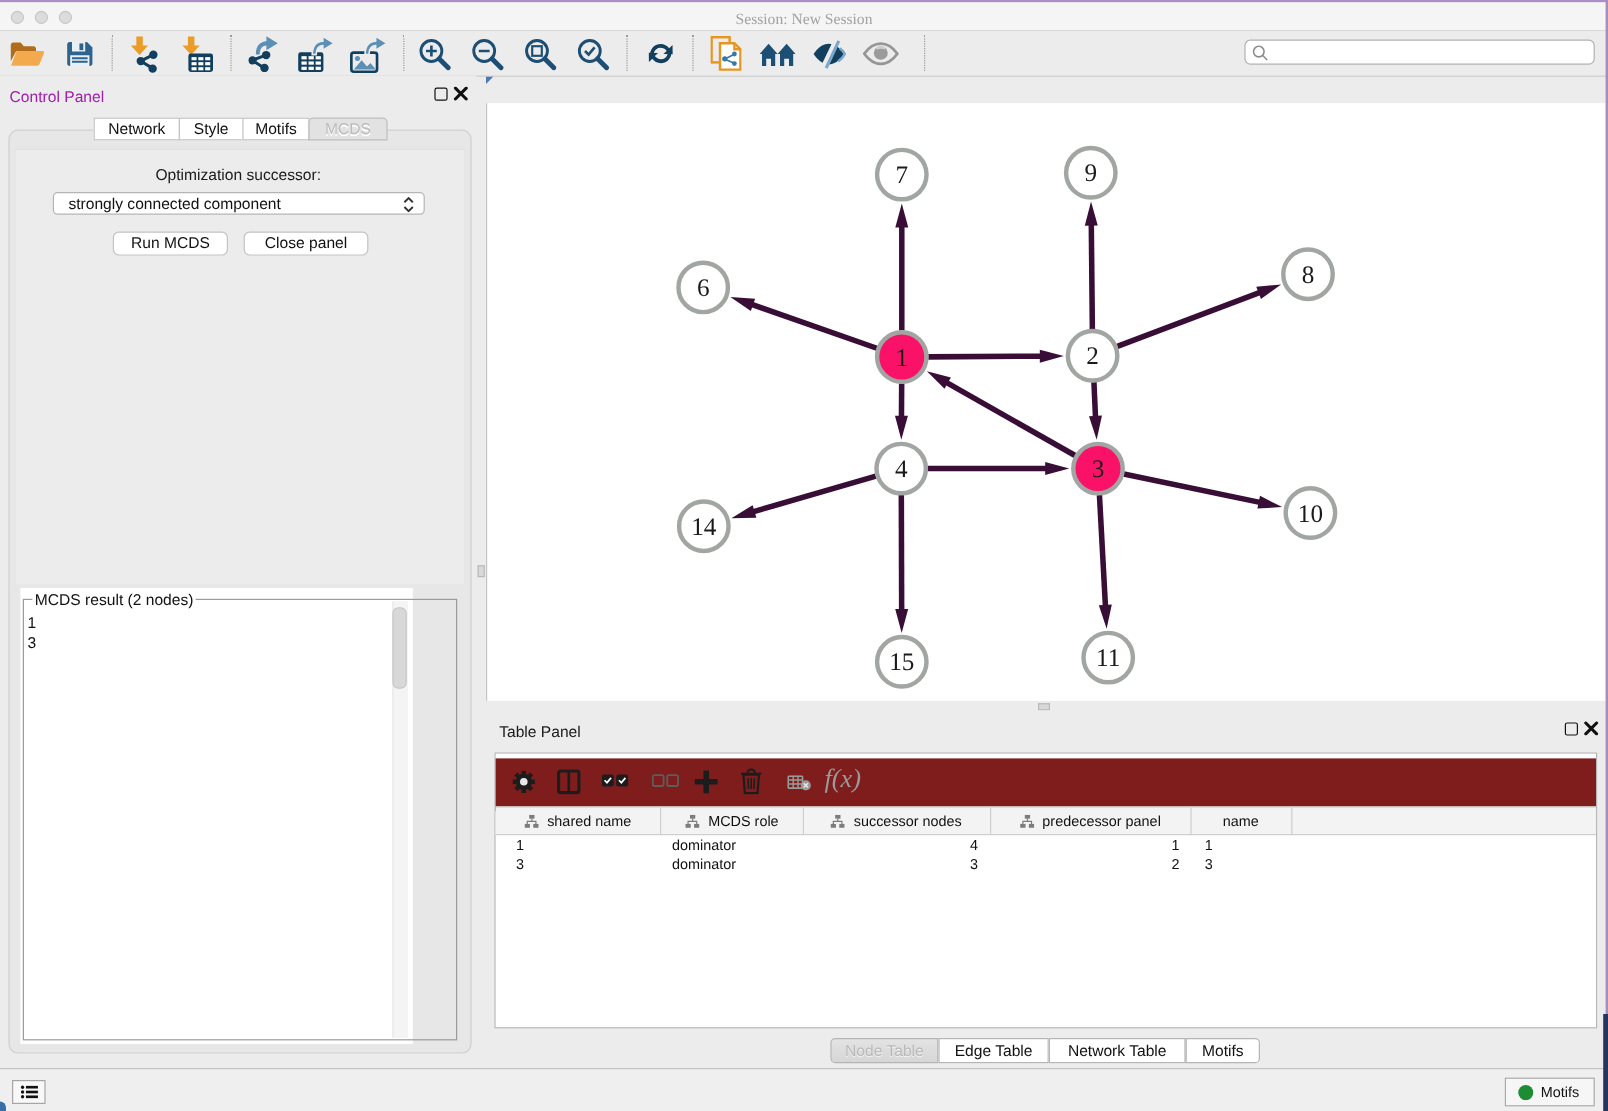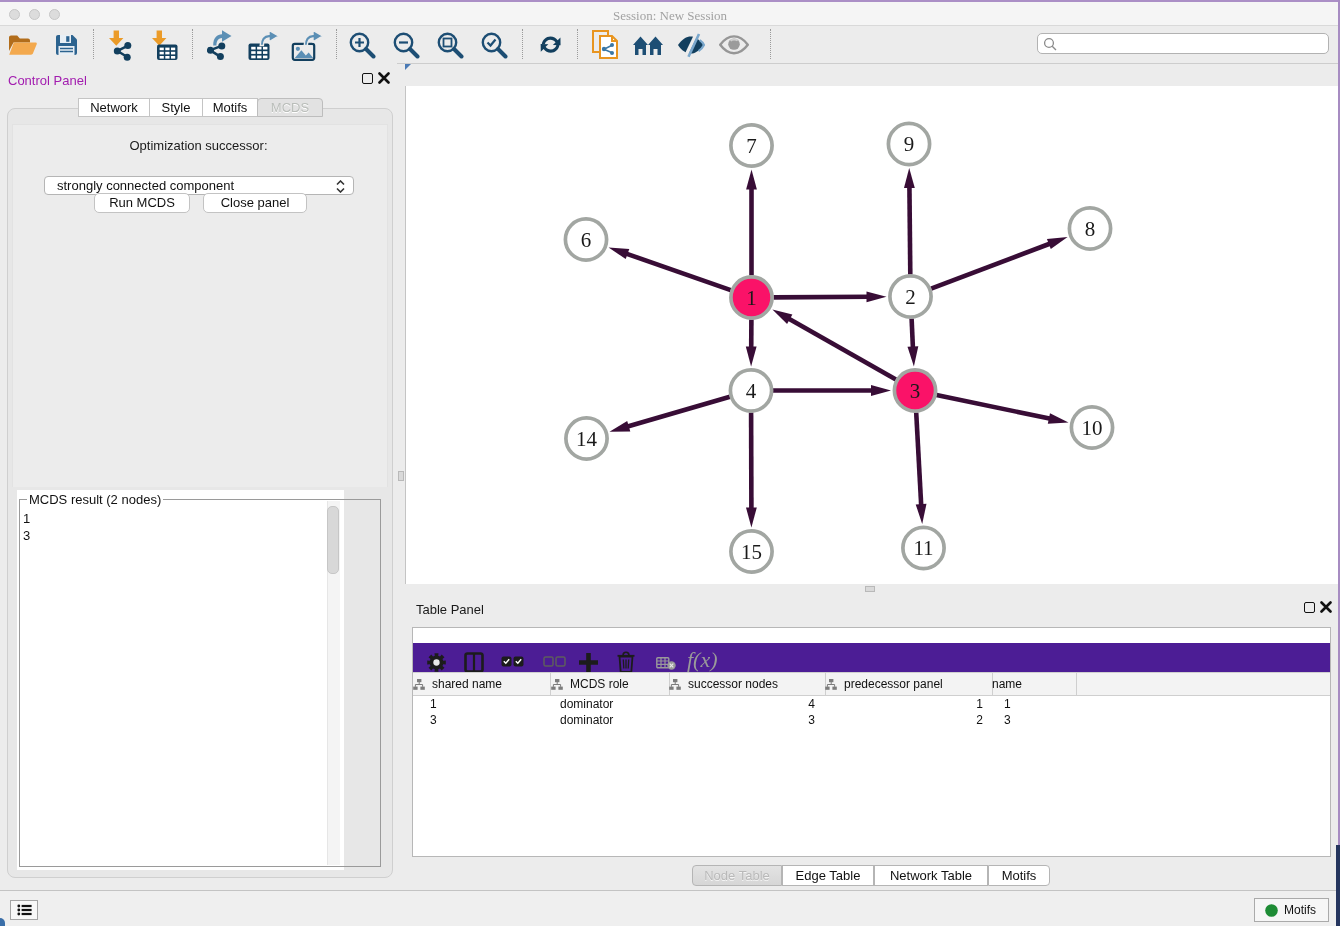--- a/index.html
+++ b/index.html
@@ -16,41 +16,41 @@
 .ticon{position:absolute;top:0;height:37px;display:flex;align-items:center;justify-content:center;}
 #searchbox{position:absolute;left:1037px;top:7px;width:290px;height:19px;background:#fff;border:1px solid #b2b2b2;border-radius:5px;}
 
 #cpanel{left:0;top:63px;width:397px;height:827px;background:#ececec;}
 #cp-title{left:8px;top:10px;font-size:13px;color:#a21caf;}
 .tab{position:absolute;top:35px;z-index:3;height:19px;background:#fff;border:1px solid #c4c4c4;box-sizing:border-box;
  font-size:13px;color:#111;text-align:center;line-height:18px;}
 #cp-body{left:7px;top:45px;width:386px;height:770px;background:#e7e7e7;border:1px solid #cfcfcf;border-radius:8px;box-sizing:border-box;}
 #cp-inner{left:12px;top:61px;width:376px;height:363px;background:#ececec;border:1px solid #e2e2e2;border-bottom:none;box-sizing:border-box;}
 #optlabel{left:0;top:75px;width:397px;text-align:center;font-size:13px;color:#1a1a1a;}
-#dropdown{left:44px;top:97px;width:310px;height:19px;background:#fff;border:1px solid #b5b5b5;border-radius:4px;font-size:13px;color:#111;line-height:18px;padding-left:12px;box-sizing:border-box;margin-top:16px;}
+#dropdown{left:44px;top:97px;width:310px;height:19px;background:#fff;border:1px solid #b5b5b5;border-radius:4px;font-size:13px;color:#111;line-height:18px;padding-left:12px;box-sizing:border-box;}
 .btn{position:absolute;top:130px;height:20px;background:#fff;border:1px solid #c3c3c3;border-radius:5px;box-sizing:border-box;font-size:13px;color:#111;text-align:center;line-height:18px;}
 #fieldset-wrap{left:17px;top:427px;width:327px;height:380px;background:#fff;}
 #fieldset{position:absolute;left:2px;top:9px;width:362px;height:368px;border:1px solid #9a9a9a;box-sizing:border-box;}
 #legend{position:absolute;left:7px;top:-8px;background:#fff;font-size:13px;color:#111;padding:0 2px;}
 #mcdstext{position:absolute;left:6px;top:21px;font-size:13px;color:#111;line-height:16.5px;}
 #mcdsscroll{position:absolute;right:4px;top:11px;width:12px;height:364px;background:#f4f4f4;border-left:1px solid #e6e6e6;}
 #mcdsthumb{position:absolute;right:5px;top:16px;width:10px;height:66px;background:#d8d8d8;border:1px solid #c6c6c6;border-radius:5px;}
 
 #netwin{left:405px;top:64px;width:933px;height:520px;}
 #nettitle{position:absolute;left:0;top:0;width:933px;height:22px;background:linear-gradient(#fdfdfd,#d6d6d6);border:1px solid #9b9b9b;border-bottom:1px solid #8f8f8f;box-sizing:border-box;}
 #netname{position:absolute;left:0;top:4px;width:933px;text-align:center;font-size:12px;color:#111;}
 #netcanvas{position:absolute;left:0;top:22px;width:933px;height:498px;background:#fff;border-left:1px solid #c4c4c4;box-sizing:border-box;}
 .light{position:absolute;top:5px;width:13px;height:13px;border-radius:50%;box-sizing:border-box;}
 
 #tpanel{left:405px;top:592px;width:935px;height:298px;background:#ececec;}
 #tp-title{position:absolute;left:11px;top:10px;font-size:13px;color:#1a1a1a;}
 #tp-box{position:absolute;left:7px;top:35px;width:919px;height:230px;background:#fff;border:1px solid #b7b7b7;box-sizing:border-box;}
-#tp-toolbar{position:absolute;left:0px;top:15px;width:917px;height:44px;background:#4c1d95;text-decoration:underline;}
+#tp-toolbar{position:absolute;left:0px;top:4px;width:917px;height:44px;background:#7f1d1d;text-decoration:underline;}
 #tp-header{position:absolute;left:0px;top:44px;width:917px;height:24px;background:#f3f3f3;border-top:1px solid #cfcfcf;border-bottom:1px solid #cfcfcf;box-sizing:border-box;}
-.hcell{position:absolute;top:0;height:22px;border-right:1px solid #cfcfcf;font-size:12px;color:#111;display:flex;align-items:center;justify-content:flex-start;}
+.hcell{position:absolute;top:0;height:22px;border-right:1px solid #cfcfcf;font-size:12px;color:#111;display:flex;align-items:center;justify-content:center;}
 .trow{position:absolute;width:917px;height:16px;font-size:12px;color:#111;}
 .tc{position:absolute;top:1px;}
 .tabb{position:absolute;top:273px;height:21px;background:#fff;border:1px solid #b5b5b5;box-sizing:border-box;font-size:13px;color:#111;text-align:center;line-height:19px;}
 
 #statusbar{left:0;top:890px;width:1340px;height:36px;background:#efefef;border-top:1px solid #c3c3c3;box-sizing:border-box;}
 #listbtn{position:absolute;left:10px;top:9px;width:28px;height:20px;background:#f8f8f8;border:1px solid #a5a5a5;box-sizing:border-box;display:flex;align-items:center;justify-content:center;}
 #membtn{position:absolute;left:1254px;top:7px;width:75px;height:24px;background:#f6f6f6;border:1px solid #aaa;box-sizing:border-box;font-size:12px;color:#111;}
 #rightedge{left:1338px;top:0;width:2px;height:926px;background:#a78cc2;}
 #rightedge2{left:1336px;top:845px;width:4px;height:81px;background:#25355e;}
 svg text{font-family:"Liberation Serif",serif;font-size:21px;fill:#1a1a1a;text-anchor:middle;}

